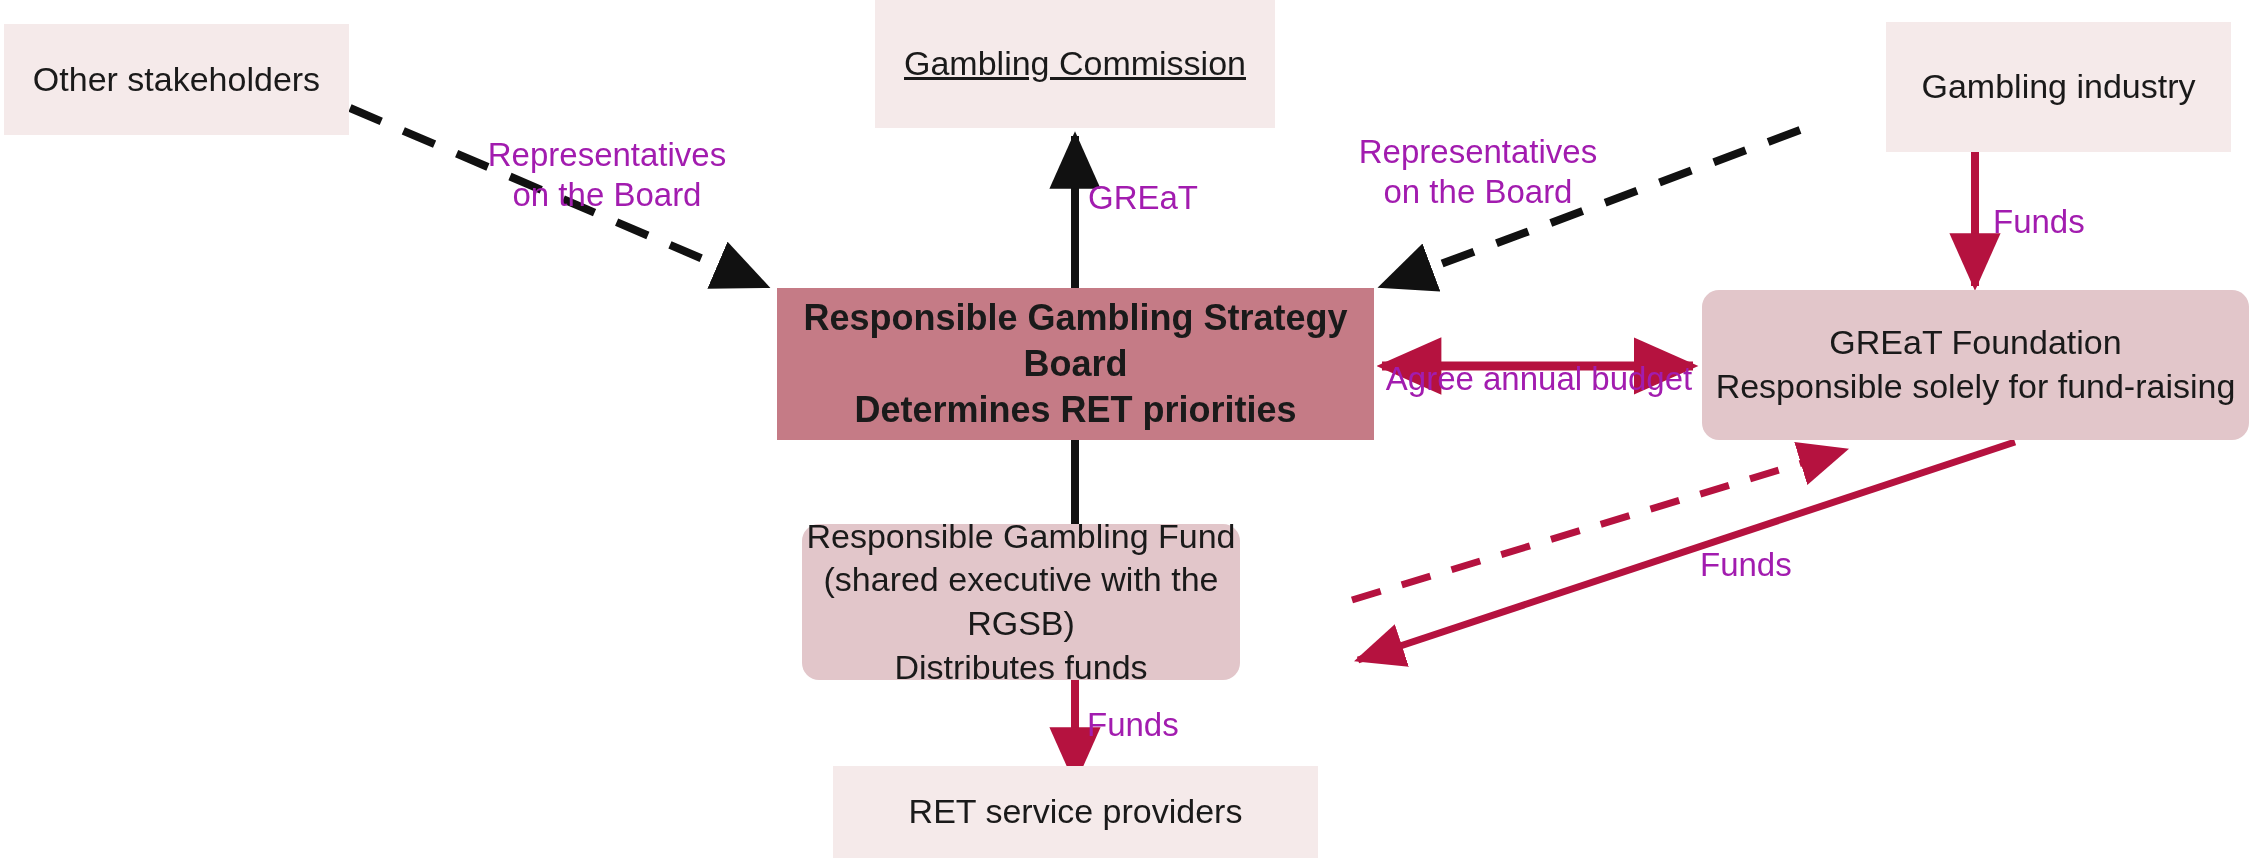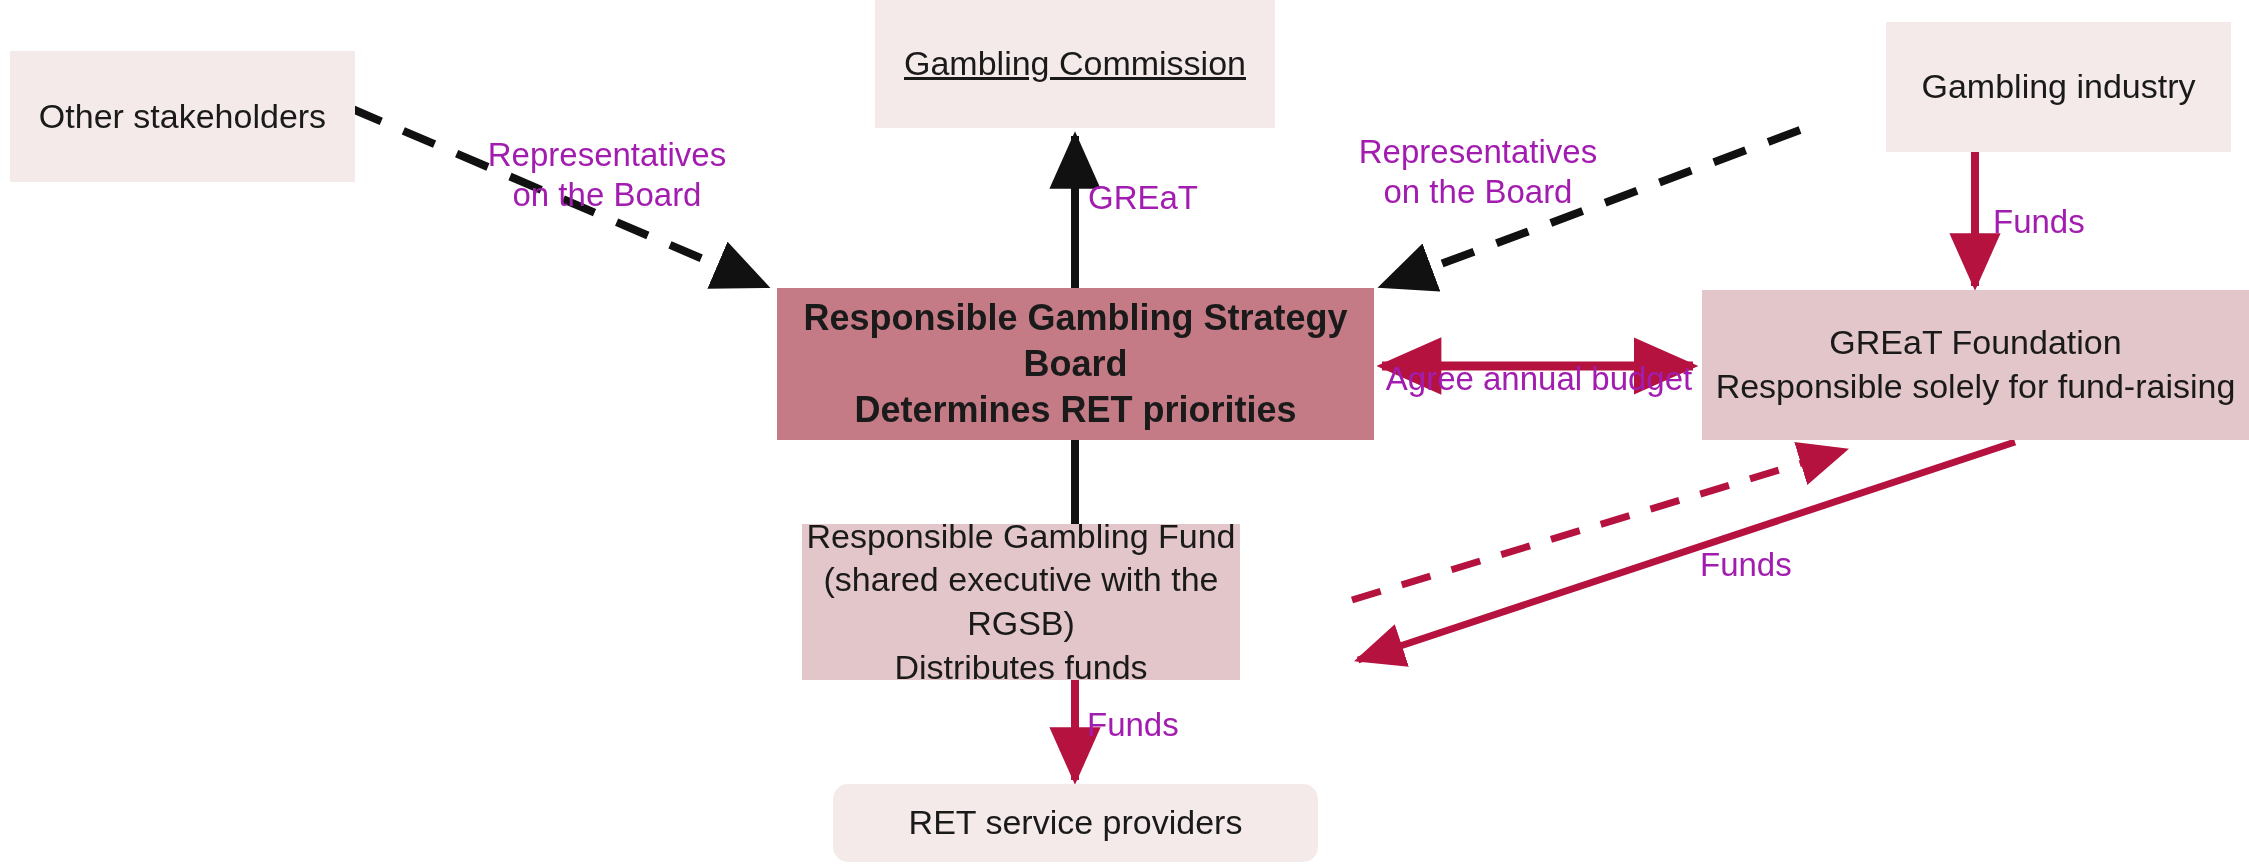--- a/index.html
+++ b/index.html
@@ -22,21 +22,21 @@
     justify-content: center;
     text-align: center;
     color: #1a1a1a;
     line-height: 1.28;
     box-sizing: border-box;
   }
   .node-text { white-space: pre-line; }
 
   
   .node.pale   { background: #f5eaea; font-size: 34px; font-weight: 400; }
-  .node.mid    { background: #e2c6ca; font-size: 34px; font-weight: 400; }
+  .node.mid    { background: #e2c6ca; font-size: 34px; font-weight: 400; border-radius: 17px; }
   .node.strong { background: #c57b86; font-size: 36px; font-weight: 700; }
 
   
   .edge-label {
     position: absolute;
     color: #a21caf;
     font-size: 33px;
     line-height: 1.22;
     white-space: pre-line;
     text-align: center;
@@ -82,21 +82,21 @@
 
     <line x1="1075" y1="440" x2="1075" y2="524" stroke="#111111" stroke-width="8"></line>
 
     <line x1="1352" y1="600" x2="1845" y2="450" stroke="#b5123f" stroke-width="7" stroke-dasharray="30 22" marker-end="url(#arrow-crimson)"></line>
 
     <line x1="2015" y1="442" x2="1358" y2="660" stroke="#b5123f" stroke-width="7" marker-end="url(#arrow-crimson)"></line>
 
     <line x1="1075" y1="680" x2="1075" y2="780" stroke="#b5123f" stroke-width="8" marker-end="url(#arrow-crimson)"></line>
   </svg>
 
-  <div class="node pale" style="left:10px; top:24px; width:345px; height:131px;margin-top:27px;">
+  <div class="node pale" style="left:4px; top:24px; width:345px; height:111px;">
     <span class="node-text">Other stakeholders</span>
   </div>
 
   <div class="node pale" style="left:875px; top:0px; width:400px; height:128px;text-decoration:underline;">
     <span class="node-text">Gambling Commission</span>
   </div>
 
   <div class="node pale" style="left:1886px; top:22px; width:345px; height:130px;">
     <span class="node-text">Gambling industry</span>
   </div>
@@ -110,21 +110,21 @@
     <span class="node-text">GREaT Foundation
 Responsible solely for fund-raising</span>
   </div>
 
   <div class="node mid" style="left:802px; top:524px; width:438px; height:156px;">
     <span class="node-text">Responsible Gambling Fund
 (shared executive with the RGSB)
 Distributes funds</span>
   </div>
 
-  <div class="node pale" style="left:833px; top:784px; width:485px; height:78px;border-radius:15px;">
+  <div class="node pale" style="left:833px; top:766px; width:485px; height:92px;">
     <span class="node-text">RET service providers</span>
   </div>
 
   <div class="edge-label" style="left:472px; top:135px; width:270px;">Representatives
 on the Board</div>
 
   <div class="edge-label left-align" style="left:1088px; top:178px; width:180px;">GREaT</div>
 
   <div class="edge-label" style="left:1343px; top:132px; width:270px;">Representatives
 on the Board</div>

